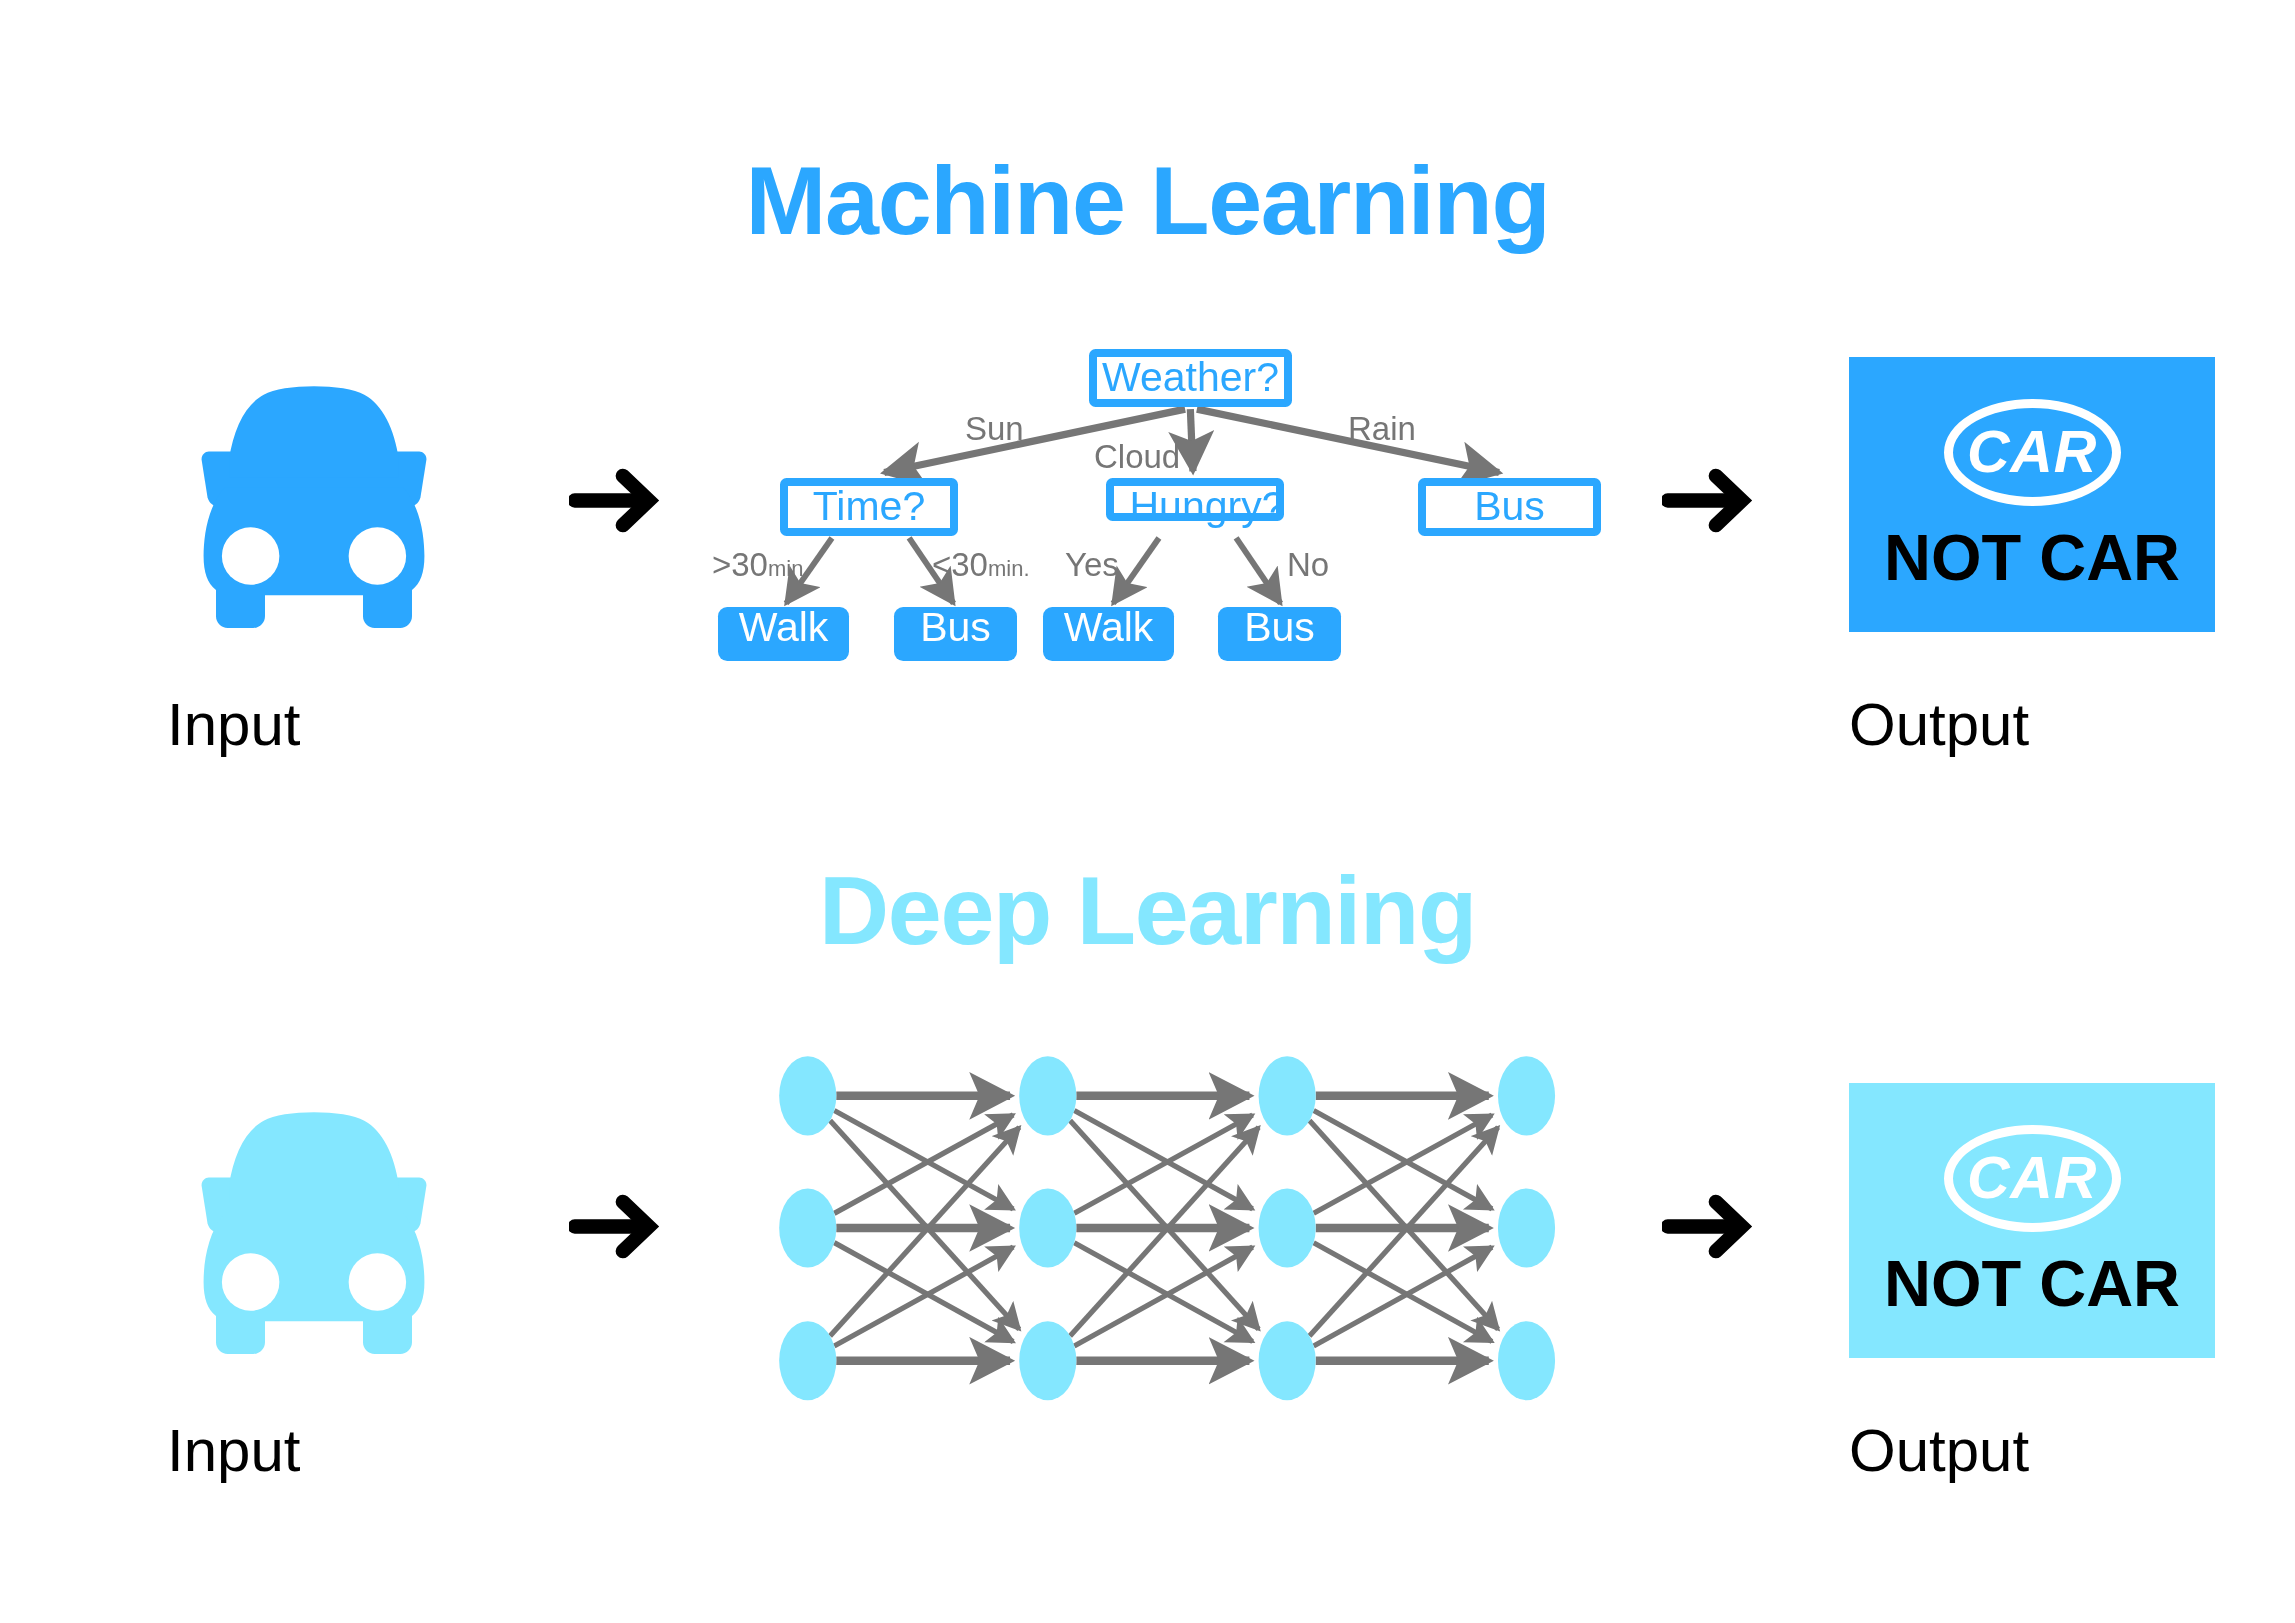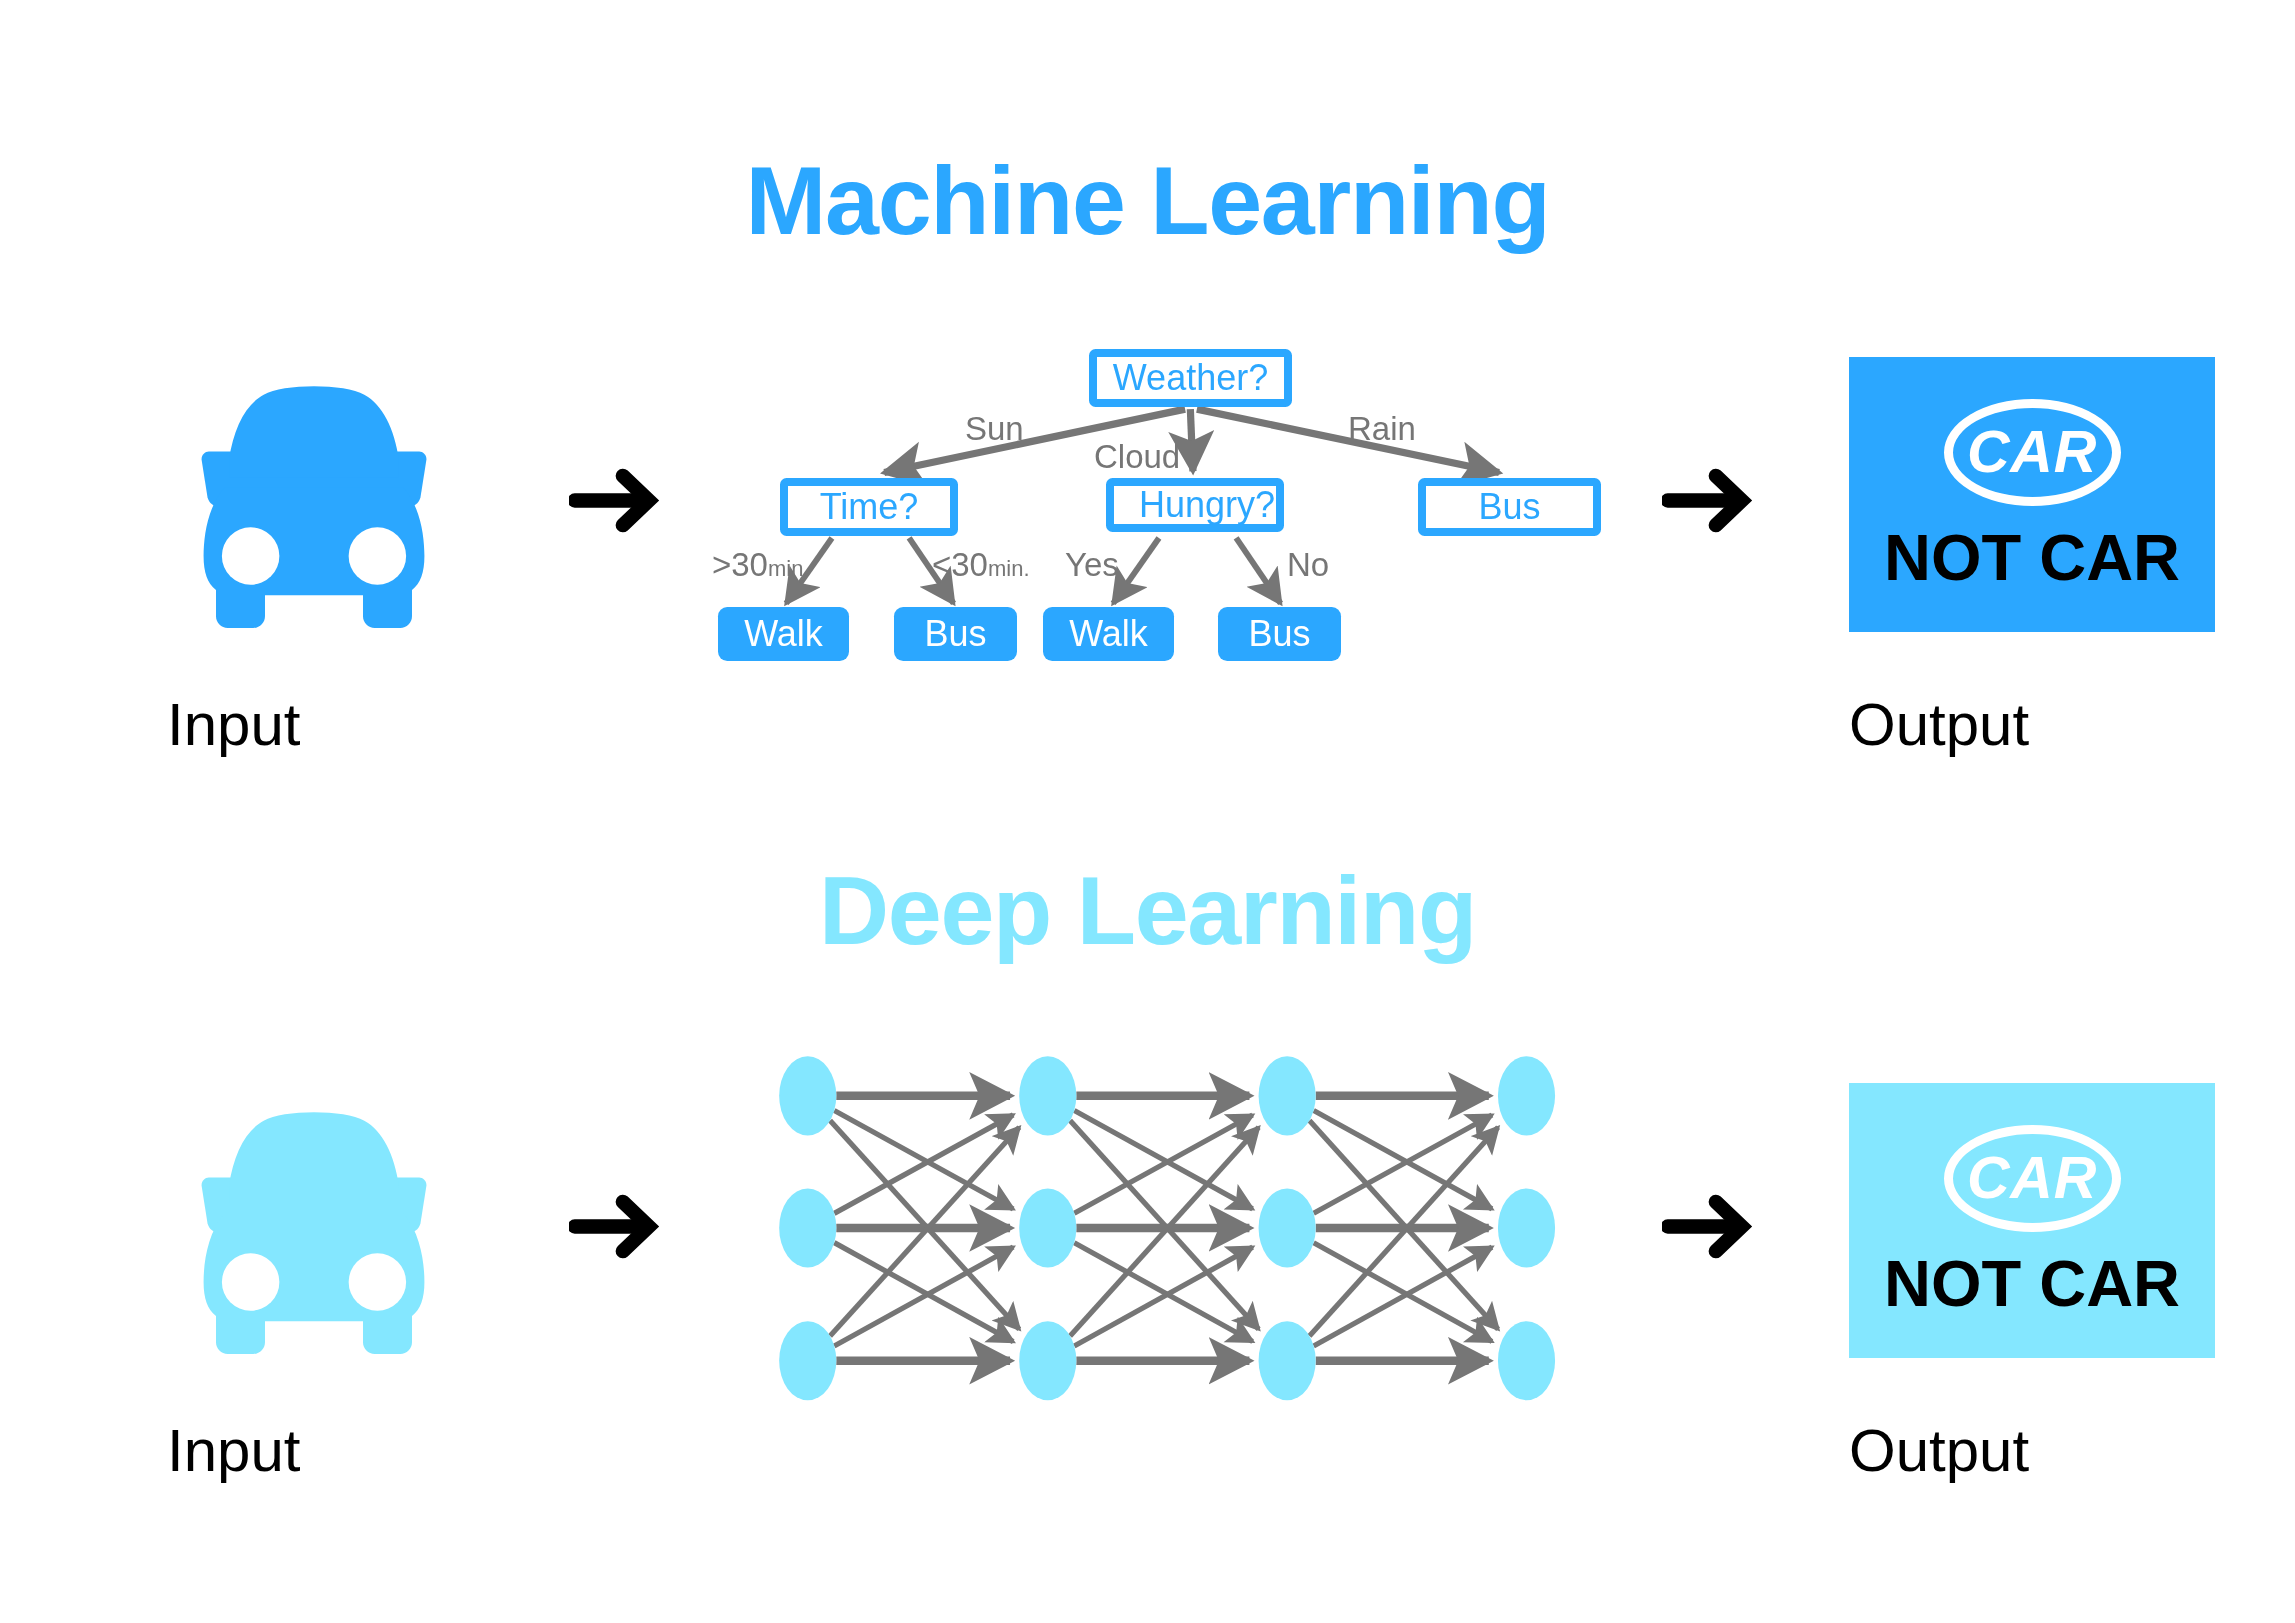--- a/index.html
+++ b/index.html
@@ -83,24 +83,23 @@
     letter-spacing: 0px;
     line-height: 1;
   }
 
   
   #tree-layer { position: absolute; left: 0; top: 0; width: 2295px; height: 1624px; pointer-events: none; }
 
   .tree-node {
     position: absolute;
     display: flex;
-    align-items: center;
     justify-content: center;
     box-sizing: border-box;
-    font-size: 36px;
+    font-size: 41px;
     line-height: 1;
     white-space: nowrap;
   }
   .tree-node.decision {
     background: #ffffff;
     border: 8.5px solid #2ba7ff;
     border-radius: 6.5px;
     color: #2ba7ff;
   }
   .tree-node.leaf {
@@ -168,21 +167,21 @@
       <line x1="1890" y1="822" x2="1958" y2="922"></line>
     </g>
   </svg>
 
   <div class="tree-node decision" style="left:1089px; top:349px; width:203px; height:58px;">
     <span>Weather?</span>
   </div>
   <div class="tree-node decision" style="left:780px; top:478px; width:178px; height:58px;">
     <span>Time?</span>
   </div>
-  <div class="tree-node decision" style="left:1106px; top:478px; width:178px; height:54px;padding-left:24px;">
+  <div class="tree-node decision" style="left:1106px; top:478px; width:178px; height:43px;padding-left:24px;">
     <span>Hungry?</span>
   </div>
   <div class="tree-node decision" style="left:1418px; top:478px; width:183px; height:58px;">
     <span>Bus</span>
   </div>
   <div class="tree-node leaf" style="left:718px; top:607px; width:131px; height:54px;">
     <span>Walk</span>
   </div>
   <div class="tree-node leaf" style="left:894px; top:607px; width:123px; height:54px;">
     <span>Bus</span>

